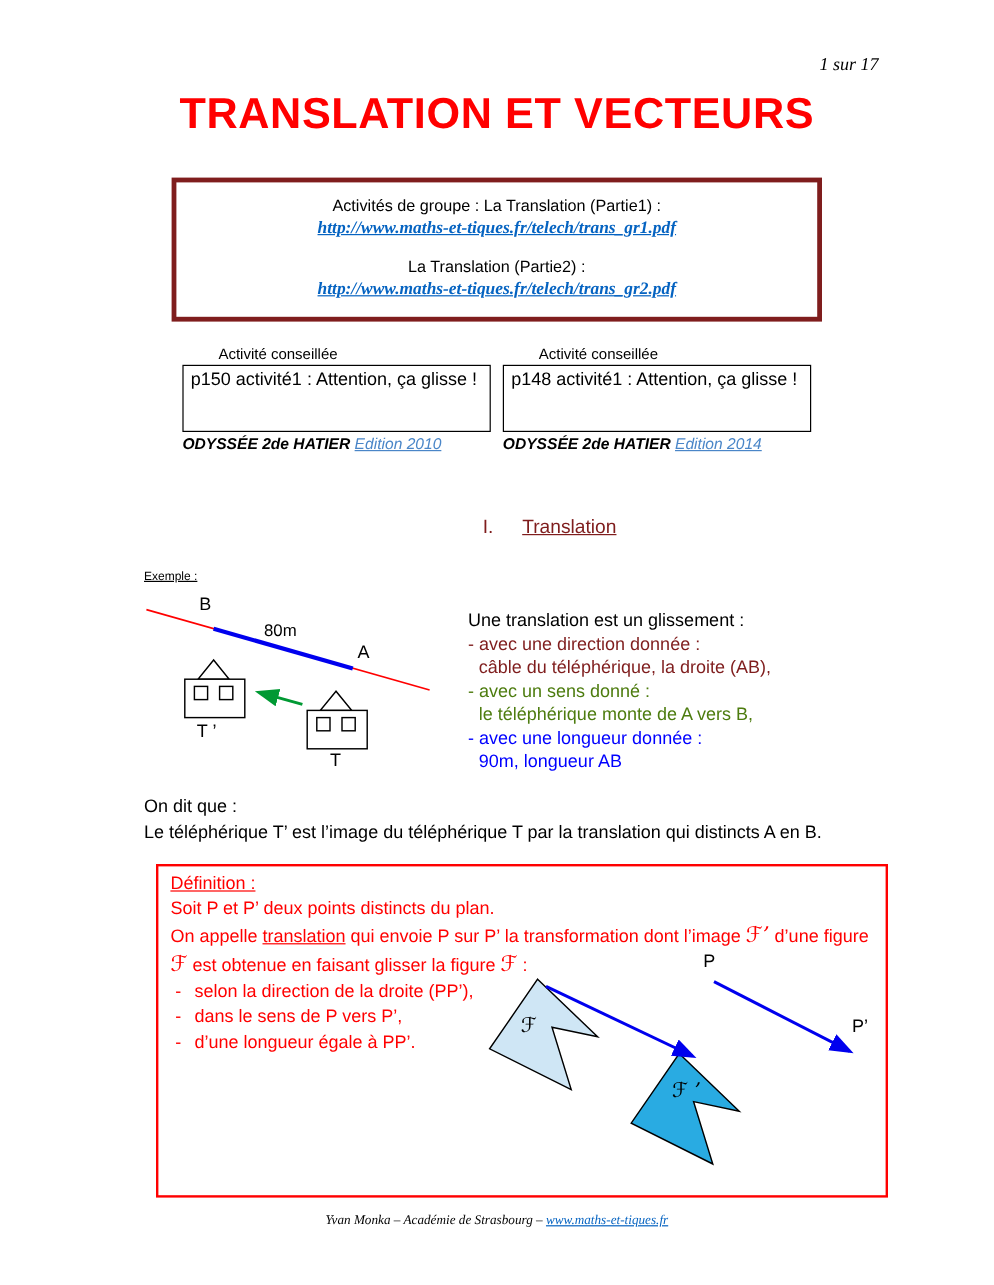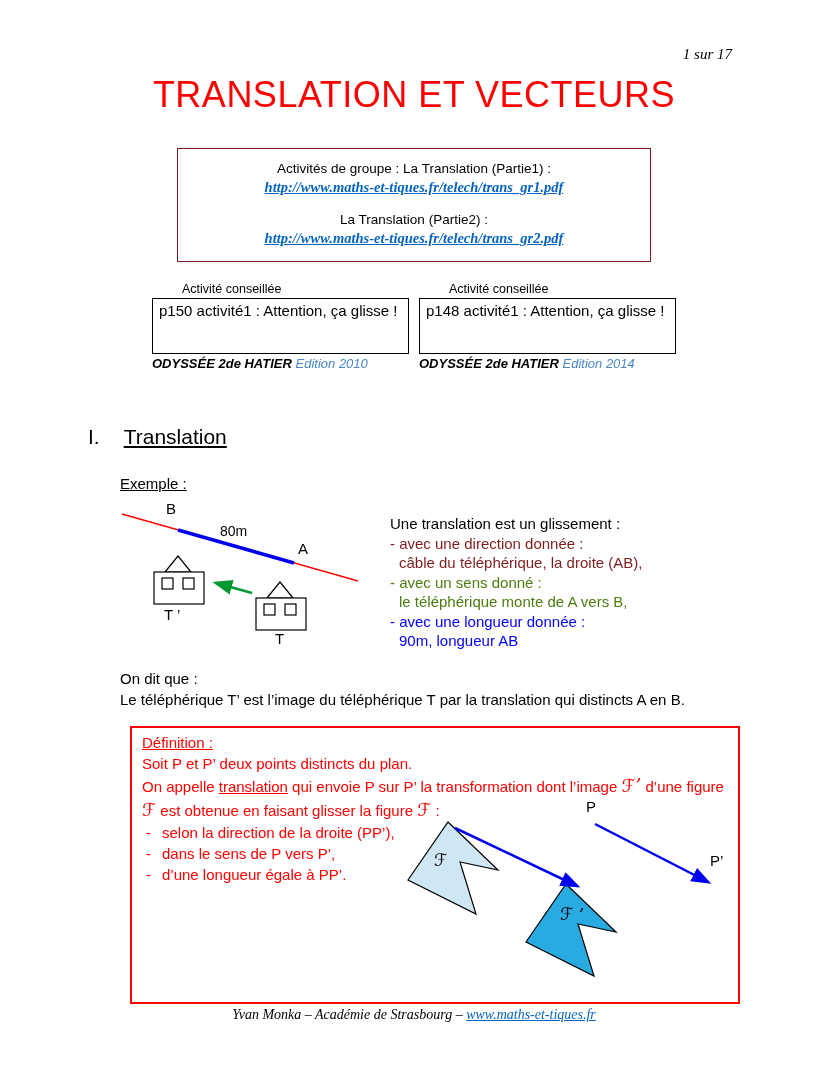--- a/index.html
+++ b/index.html
@@ -2,39 +2,39 @@
 <html><head>
 <meta charset="utf-8">
 <style>
   * { margin:0; padding:0; box-sizing:border-box; }
   html,body { background:#ffffff; }
   body { font-family:"Liberation Sans", sans-serif; color:#000; }
   .page { position:relative; width:828px; height:1071px; background:#fff; overflow:hidden; }
 
   .page-number { position:absolute; top:46px; right:96px; font-family:"Liberation Serif", serif; font-style:italic; font-size:15px; }
 
-  .doc-title { padding-top:74px; text-align:center; color:#ff0000; font-size:36px; font-weight:normal; letter-spacing:0.5px; }
+  .doc-title { padding-top:74px; text-align:center; color:#ff0000; font-size:36px; font-weight:bold; letter-spacing:0.5px; }
 
-  .links-box { width:474px; margin:32px auto 0; border:1px solid #7f1d1d; text-align:center; padding:12px 8px 14px; }
+  .links-box { width:542px; margin:32px auto 0; border:4px solid #7f1d1d; text-align:center; padding:12px 8px 14px; }
   .links-heading { font-size:13.5px; }
   .links-heading.spaced { margin-top:16px; }
   .pdf-link { display:inline-block; margin-top:3px; font-family:"Liberation Serif", serif; font-style:italic; font-weight:bold; font-size:14.5px; color:#0563c1; text-decoration:underline; cursor:pointer; }
 
   .activities-row { display:flex; justify-content:center; gap:10px; margin-top:20px; }
   .activity { width:257px; }
   .activity-label { font-size:12.5px; margin:0 0 2px 30px; }
   .activity-box { border:1px solid #000; font-size:15px; line-height:19px; padding:2px 6px; height:56px; }
   .activity-book { font-style:italic; font-weight:bold; font-size:13px; margin-top:2px; }
-  .activity-book .edition { color:#4a86c8; font-weight:normal; }
+  .activity-book .edition { color:#4a86c8; font-weight:normal;text-decoration:underline; }
 
-  .section-heading { margin:54px 0 0 88px; color:#000000; font-size:21px; }
+  .section-heading { margin:54px 0 0 88px; color:#7f1d1d; font-size:16px;text-align:center; }
   .section-heading .numeral { margin-right:24px; }
   .section-heading .section-title { text-decoration:underline; }
 
-  .example-label { margin:26px 13px 0 120px; font-size:15px; text-decoration:underline; }
+  .example-label { margin:26px 13px 0 120px; font-size:10px; text-decoration:underline; }
 
   .example-row { display:flex; margin:6px 0 0 108px; }
   .cable-diagram { width:268px; height:158px; flex:none; }
   .cable-diagram text { font-family:"Liberation Sans", sans-serif; font-size:15px; fill:#000; }
   .cable-diagram text.dist { font-size:14px; }
   .explanation { margin-left:14px; padding-top:16px; font-size:15px; line-height:19.5px; }
   .exp-line.indent { padding-left:9px; }
   .exp-red { color:#7f1d1d; }
   .exp-green { color:#4d7c0f; }
   .exp-blue { color:#0000ff; }
@@ -45,21 +45,21 @@
   .def-title { text-decoration:underline; }
   .def-para { max-width:588px; line-height:23px; }
   .def-para .u { text-decoration:underline; }
   .script-f { font-family:"DejaVu Serif","DejaVu Sans", serif; font-style:italic; font-size:18px; }
   .def-bullet { display:flex; }
   .def-bullet .dash { width:20px; padding-left:4px; flex:none; }
   .def-diagram { position:absolute; top:64px; right:6px; width:352px; height:190px; }
   .def-diagram text { font-family:"Liberation Sans", sans-serif; font-size:15px; fill:#000; }
   .def-diagram text.fscript { font-family:"DejaVu Serif","DejaVu Sans", serif; font-style:italic; font-size:17px; fill:#000; }
 
-  .footer { position:absolute; left:0; right:0; bottom:48px; text-align:center; font-family:"Liberation Serif", serif; font-style:italic; font-size:14px; }
+  .footer { position:absolute; left:0; right:0; bottom:48px; text-align:center; font-family:"Liberation Serif", serif; font-style:italic; font-size:11px; }
   .footer-link { color:#0563c1; text-decoration:underline; cursor:pointer; }
 </style>
 </head>
 <body>
 
 <div class="page">
 
   <div class="page-number">1 sur 17</div>
 
   <h1 class="doc-title">TRANSLATION ET VECTEURS</h1>

